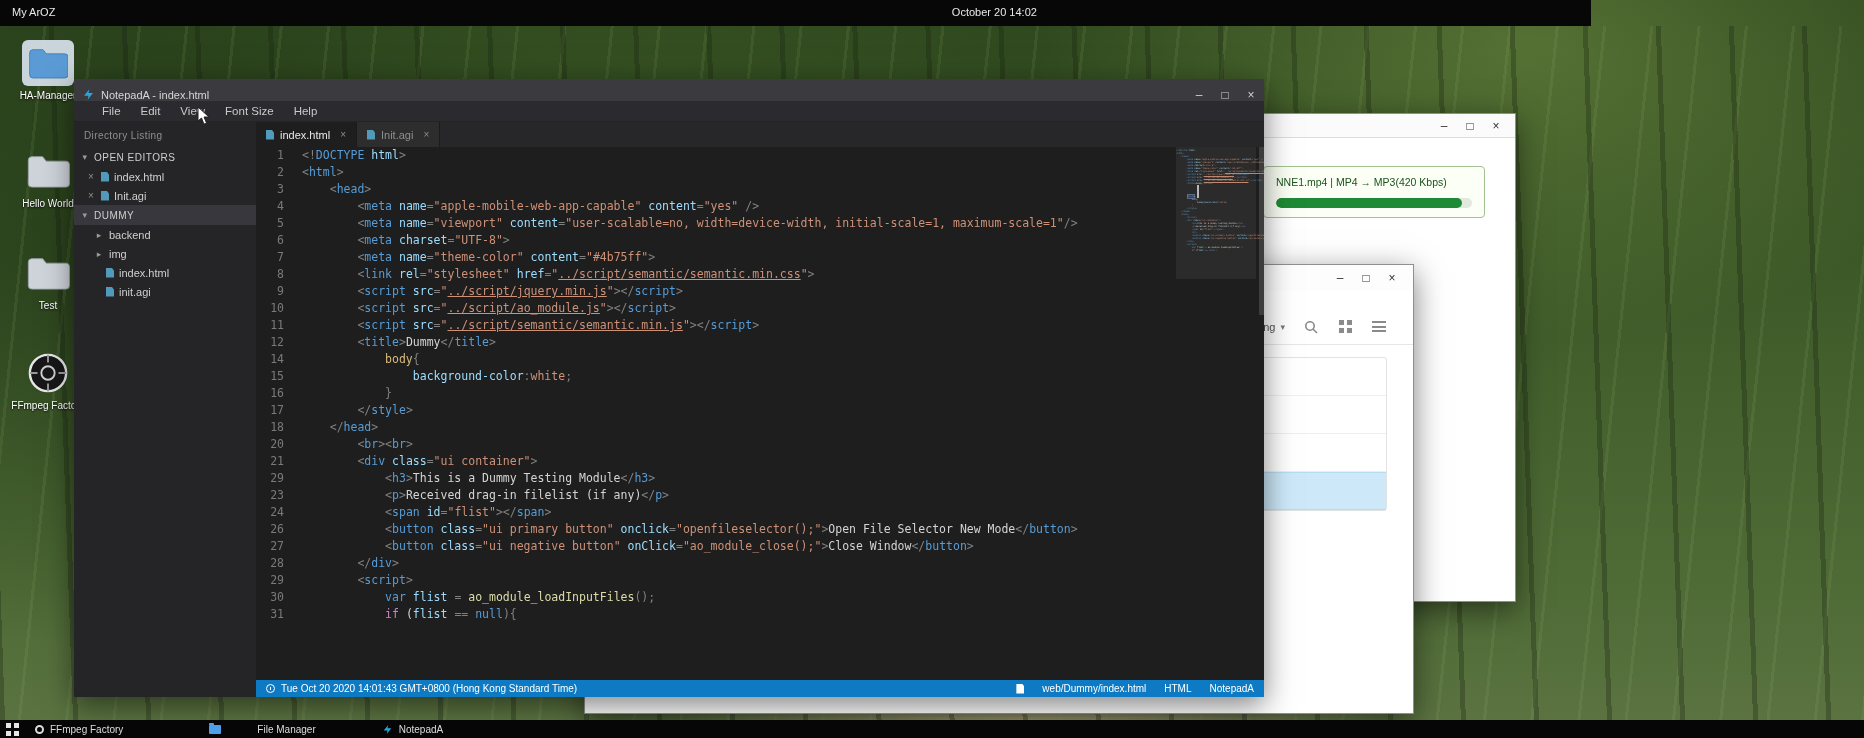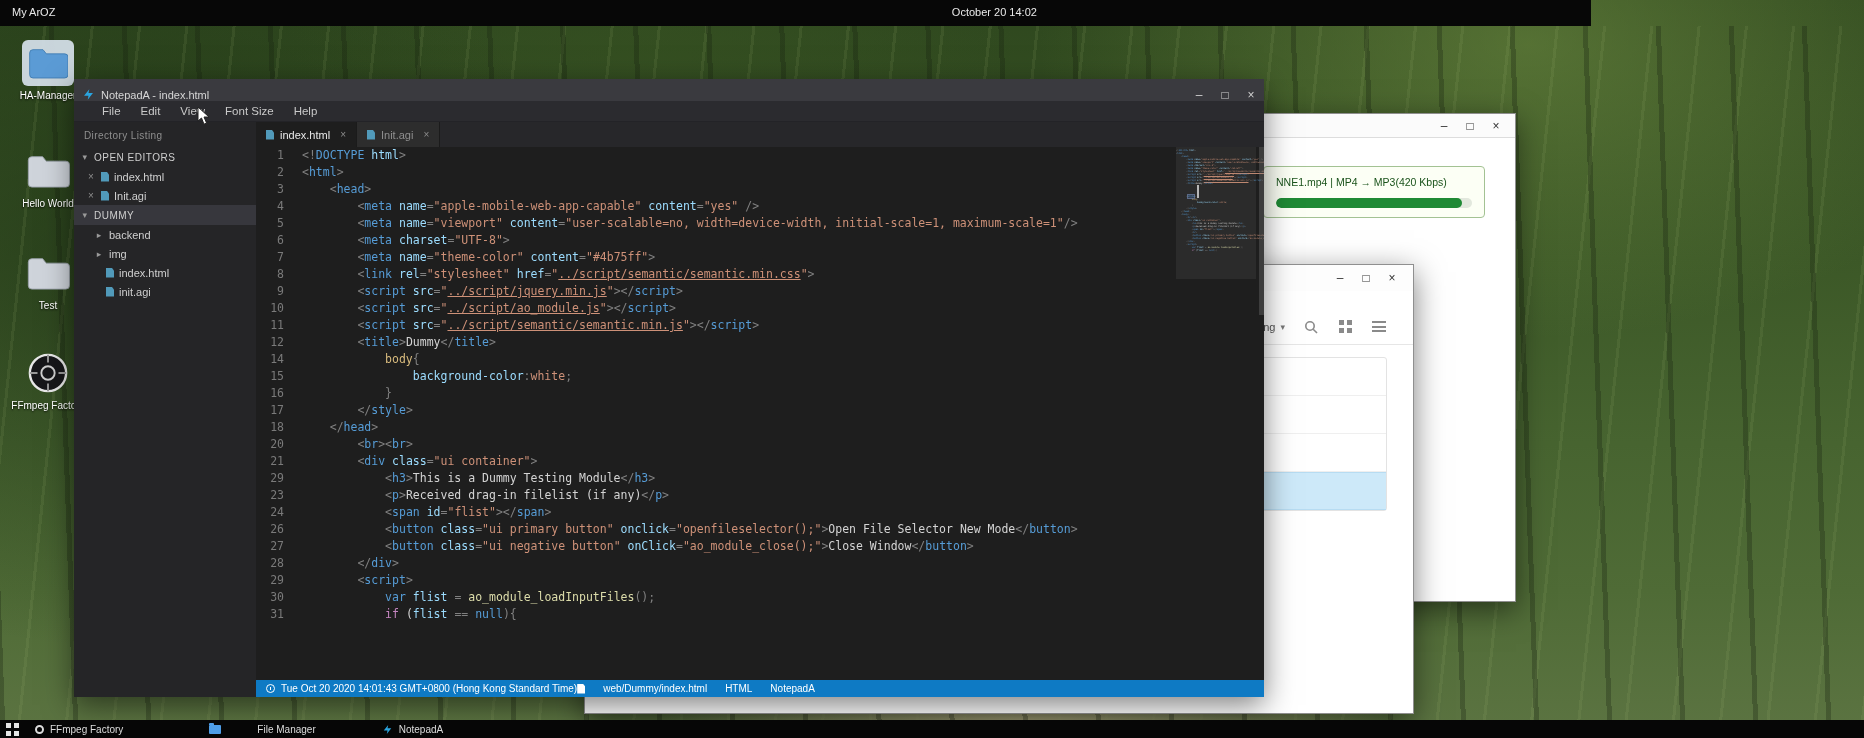--- a/index.html
+++ b/index.html
@@ -105,21 +105,21 @@
   .tk-k{color:#c586c0}.tk-k2{color:#569cd6}.tk-f{color:#dcdcaa}
   .tk-sel{color:#d7ba7d}.tk-c{color:#9cdcfe}
   .tk-hl{color:#569cd6;background:rgba(90,130,200,.25);outline:1px solid rgba(140,170,225,.55)}
   .tk-caret{display:inline-block;width:2px;height:13px;background:#c8c8c8;vertical-align:text-bottom;margin-left:1px;}
   .minimap{position:absolute;top:2px;right:8px;width:80px;opacity:.9;pointer-events:none;}
   .mini-line{font-family:"DejaVu Sans Mono",monospace;font-size:2.2px;line-height:3px;white-space:pre;}
   .minimap-slider{position:absolute;top:0;right:8px;width:80px;height:132px;background:rgba(255,255,255,.06);}
   .vscroll{position:absolute;top:0;right:0;width:5px;height:168px;background:rgba(121,121,121,.35);}
 
   
-  .statusbar{height:17px;background:#0e7ac4;color:#fff;font-size:10px;display:flex;align-items:center;padding:0 10px;flex:none;}
+  .statusbar{height:17px;background:#0e7ac4;color:#fff;font-size:10px;display:flex;align-items:center;justify-content:space-between;padding:0 10px;flex:none;}
   .sb-left,.sb-right{display:flex;align-items:center;gap:6px;}
   .sb-right span[data-bind]{margin-left:12px;}
   .clk{width:9px;height:9px;border:1px solid #fff;border-radius:50%;position:relative;flex:none;}
   .clk::after{content:"";position:absolute;left:3px;top:1.5px;width:1.2px;height:3.2px;background:#fff;}
   .doc-ic{display:inline-block;width:8px;height:10px;background:#fff;flex:none;
     clip-path:polygon(0 0,70% 0,100% 30%,100% 100%,0 100%);}
 
   
   .cursor{position:absolute;left:197px;top:106px;z-index:40;pointer-events:none;}
 

